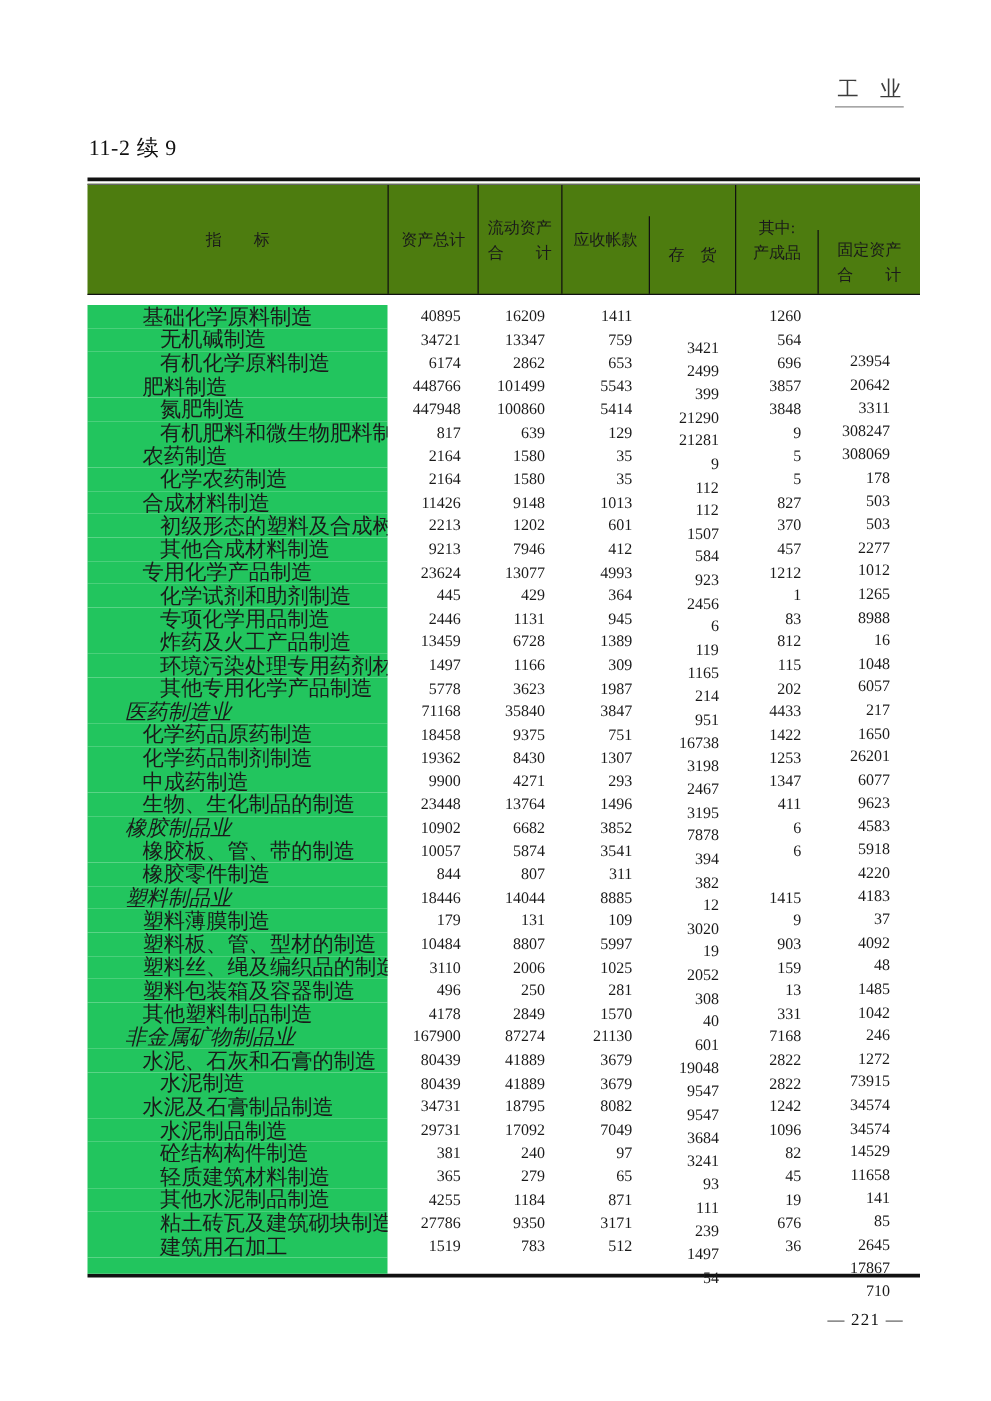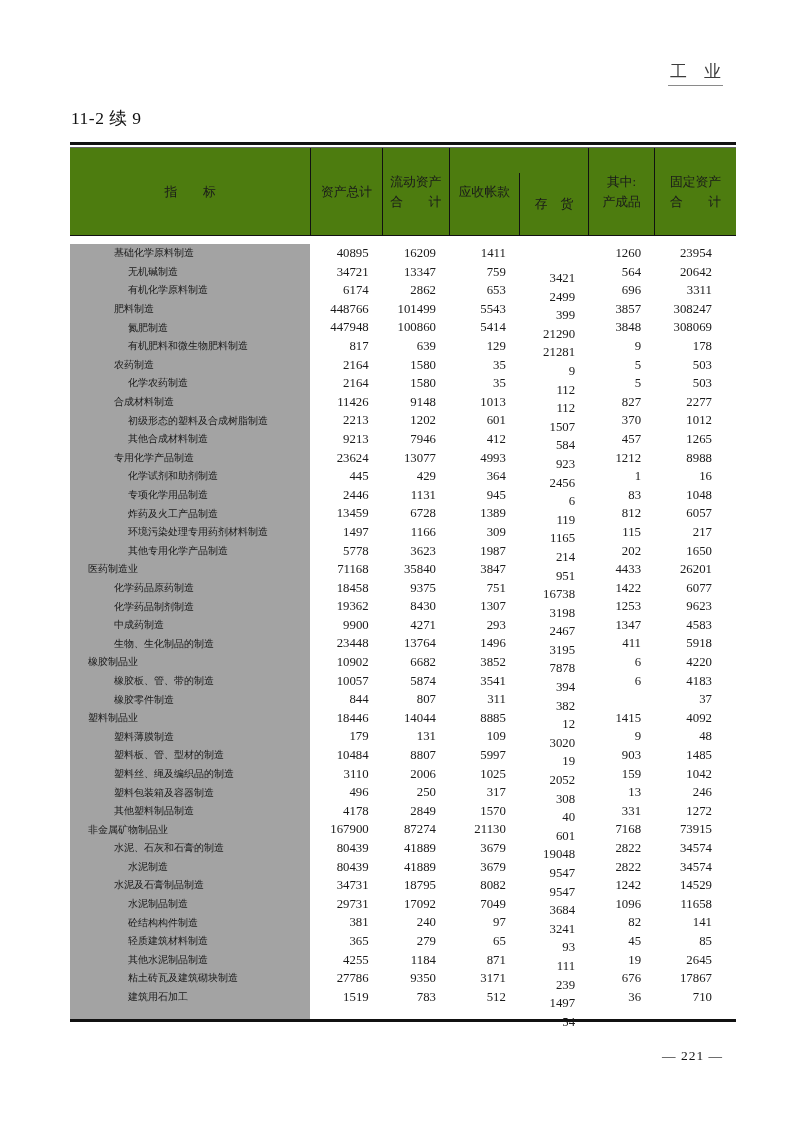--- a/index.html
+++ b/index.html
@@ -38,31 +38,31 @@
     display:flex;flex-direction:column;justify-content:center;align-items:center;
     font-size:12.8px;line-height:20px;box-sizing:border-box;
   }
   .hcell + .hcell{border-left:1.5px solid #111;}
   .col-stub{width:36.1%;}
   .col-0{width:10.7%;}
   .col-1{width:10.1%;}
   .col-2{width:10.5%;}
   .col-3{width:10.4%;margin-top:25px;}
   .col-4{width:9.9%;}
-  .col-5{width:12.3%;}
+  .col-5{width:12.3%;margin-top:36px;}
   .tbody{padding-top:8px;}
   .trow{display:flex;height:18.6px;}
   .cell{box-sizing:border-box;}
   .cell.stub{
-    background:#a3a3a3;
+    background:#22c55e;
     display:flex;align-items:center;
-    font-size:10px;
+    font-size:17px;
     white-space:nowrap;overflow:hidden;
   }
-  .indent-0{padding-left:18px;}
+  .indent-0{padding-left:30px;font-style:italic;}
   .indent-1{padding-left:44px;}
   .indent-2{padding-left:58px;}
   .cell.num{
     text-align:right;
     padding-right:13px;
     font-size:12.8px;
     line-height:18.6px;
     font-variant-numeric:lining-nums;
   }
   .cell.num.col-5{padding-right:24px;}
@@ -369,21 +369,21 @@
         <div class="cell num col-1">2006</div>
         <div class="cell num col-2">1025</div>
         <div class="cell num col-3">308</div>
         <div class="cell num col-4">159</div>
         <div class="cell num col-5">1042</div>
       </div>
       <div class="trow">
         <div class="cell stub col-stub indent-1">塑料包装箱及容器制造</div>
         <div class="cell num col-0">496</div>
         <div class="cell num col-1">250</div>
-        <div class="cell num col-2">317</div>
+        <div class="cell num col-2">281</div>
         <div class="cell num col-3">40</div>
         <div class="cell num col-4">13</div>
         <div class="cell num col-5">246</div>
       </div>
       <div class="trow">
         <div class="cell stub col-stub indent-1">其他塑料制品制造</div>
         <div class="cell num col-0">4178</div>
         <div class="cell num col-1">2849</div>
         <div class="cell num col-2">1570</div>
         <div class="cell num col-3">601</div>

